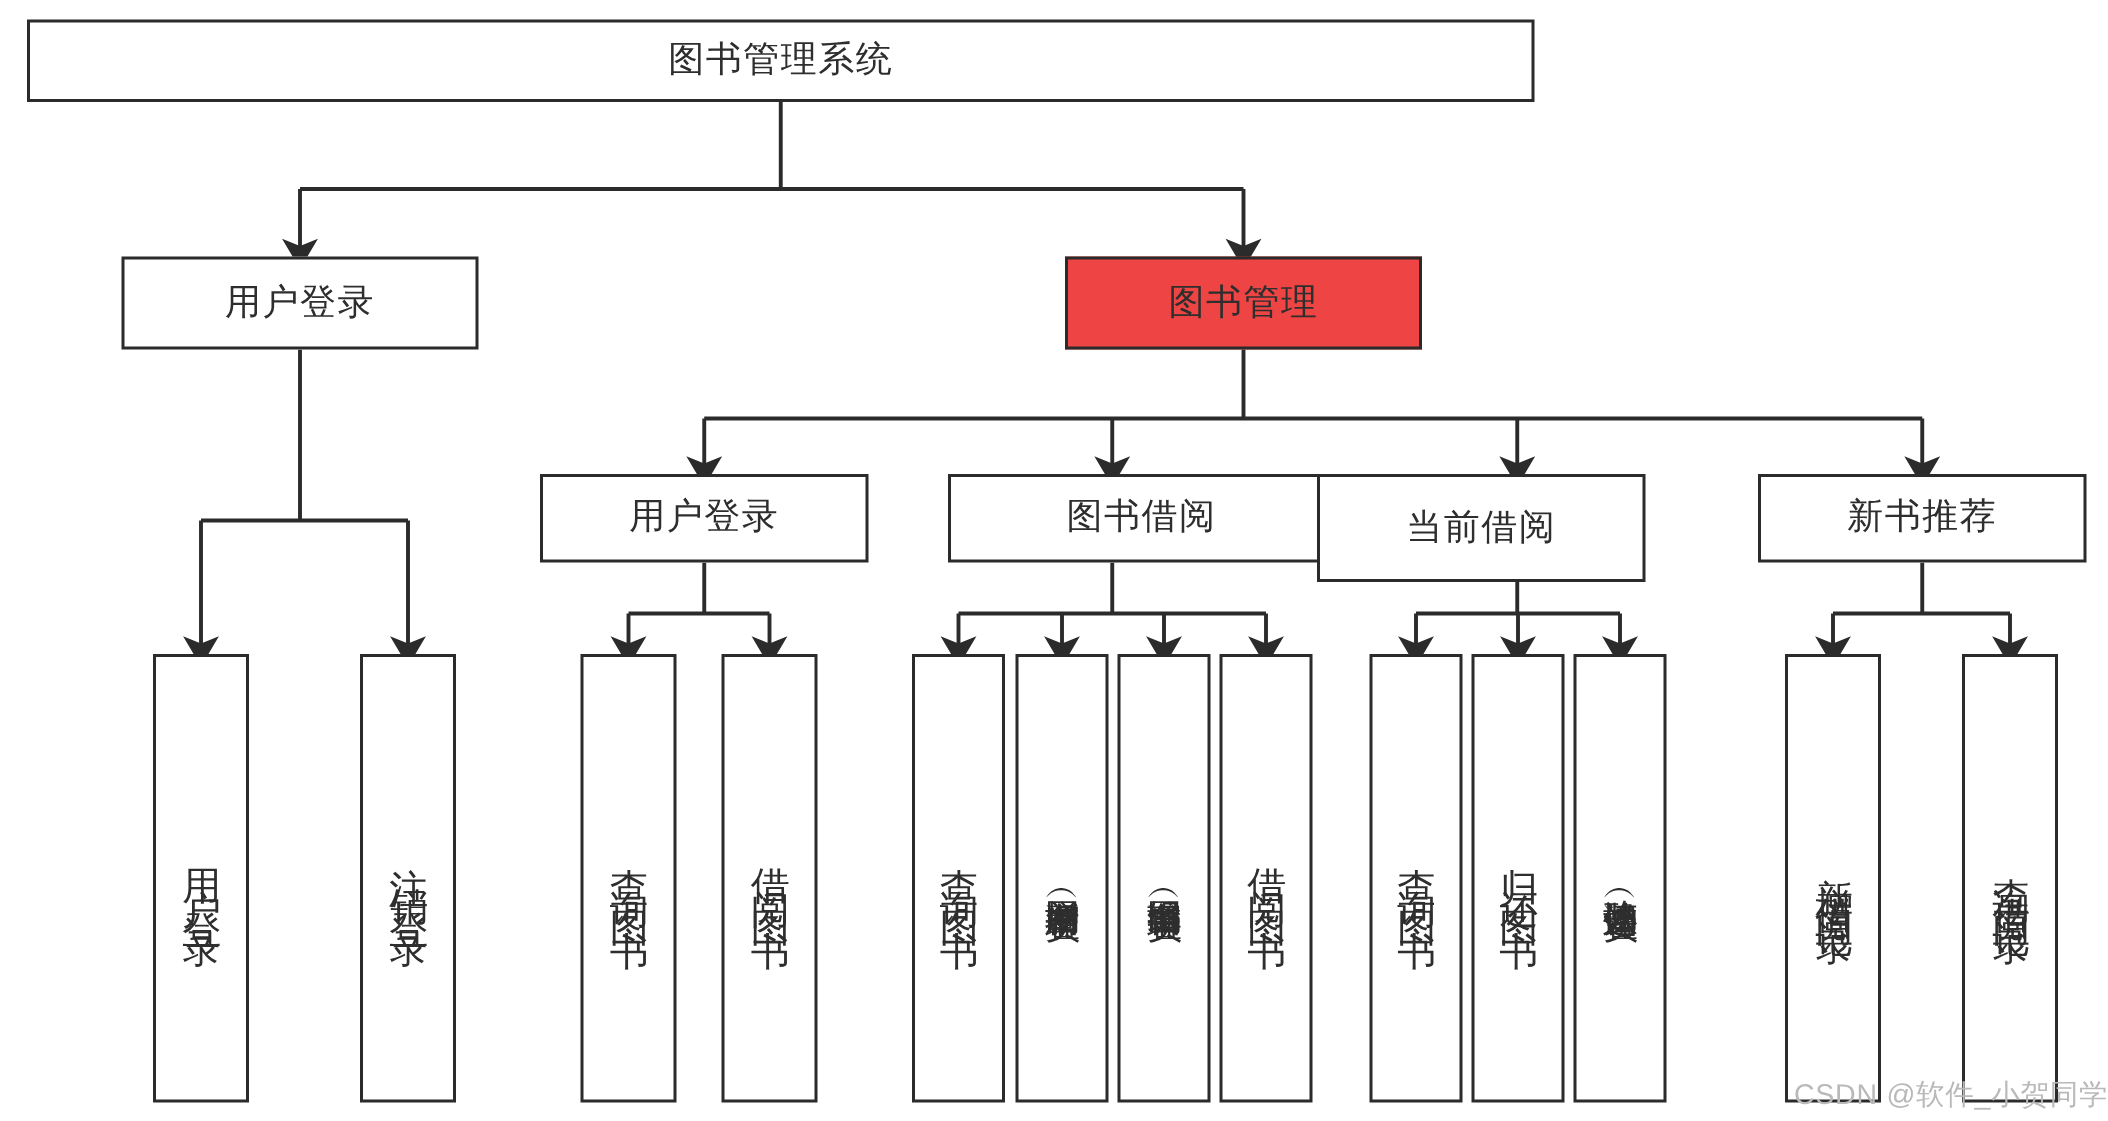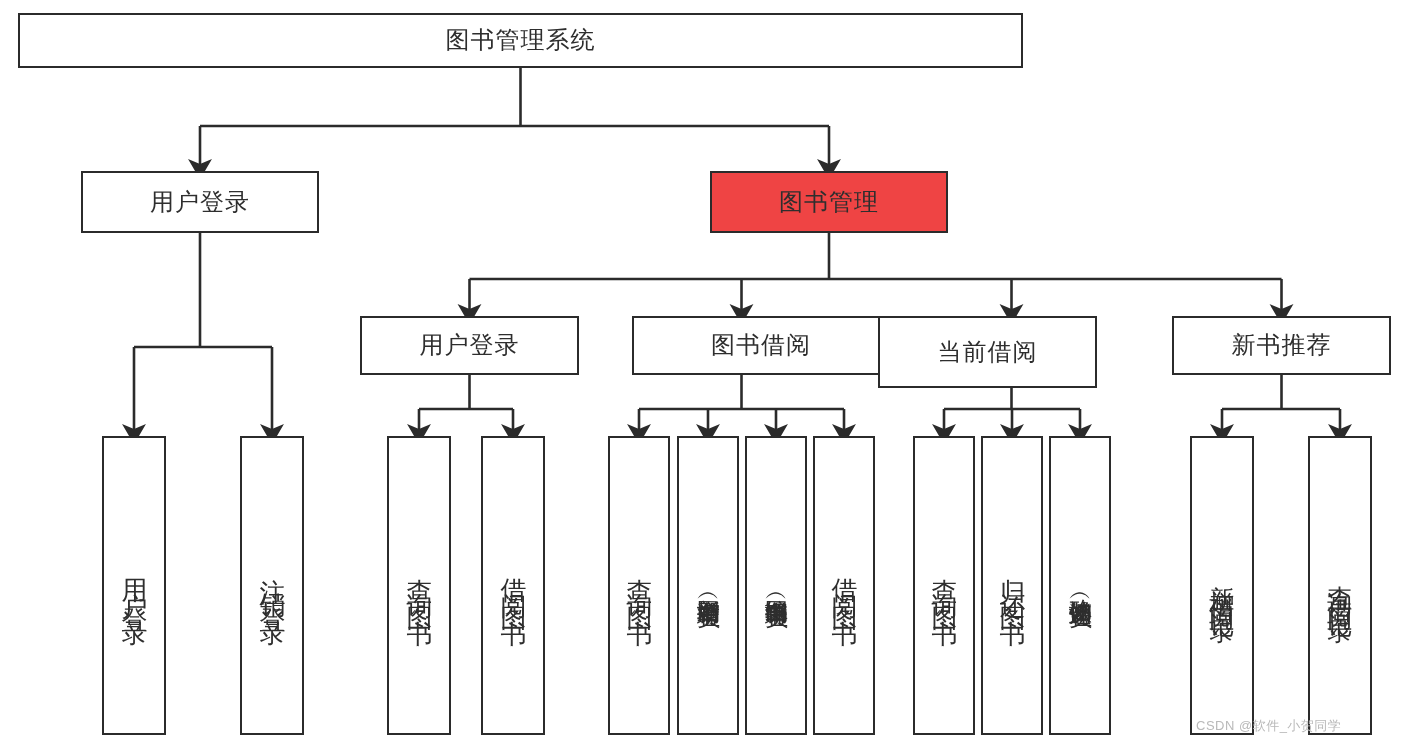--- a/index.html
+++ b/index.html
@@ -52,21 +52,21 @@
   }
   .node-box.vertical .vlabel {
     writing-mode: vertical-rl;
     text-orientation: upright;
     display: block;
     text-align: center;
     white-space: nowrap;
   }
   .watermark {
     position: absolute;
-    font-size: 13px;
+    font-size: 19px;
     color: #b9b9b9;
     white-space: nowrap;
     letter-spacing: 0.5px;
     pointer-events: none;
   }
 </style>
 </head>
 <body>
 
 <div id="diagram-root">

